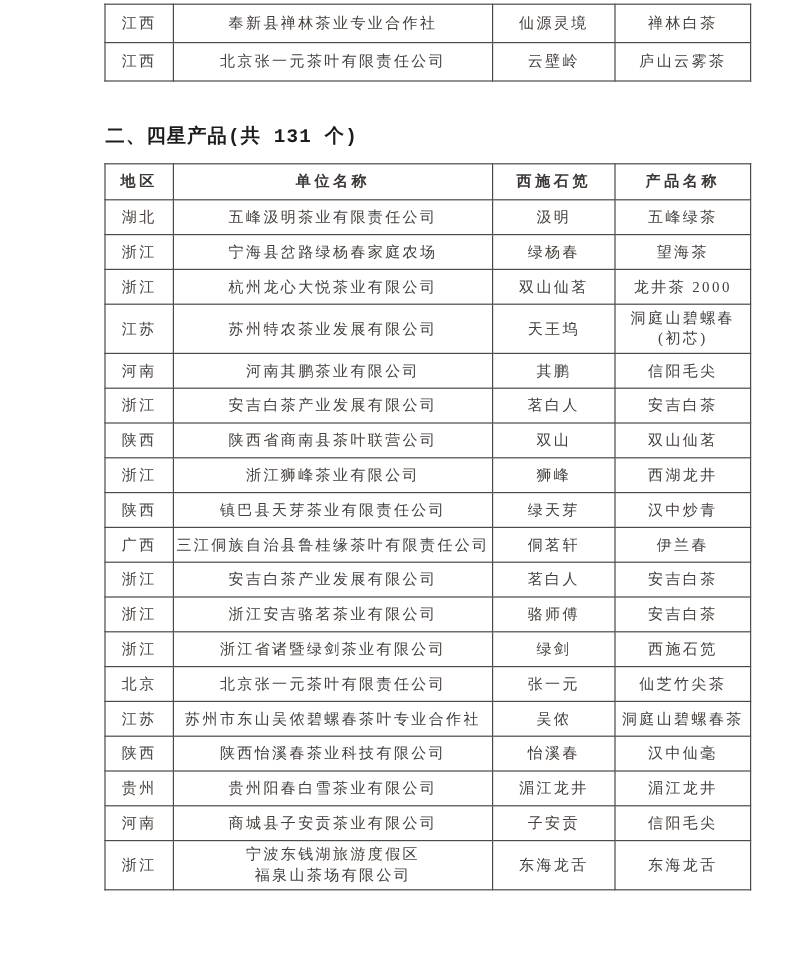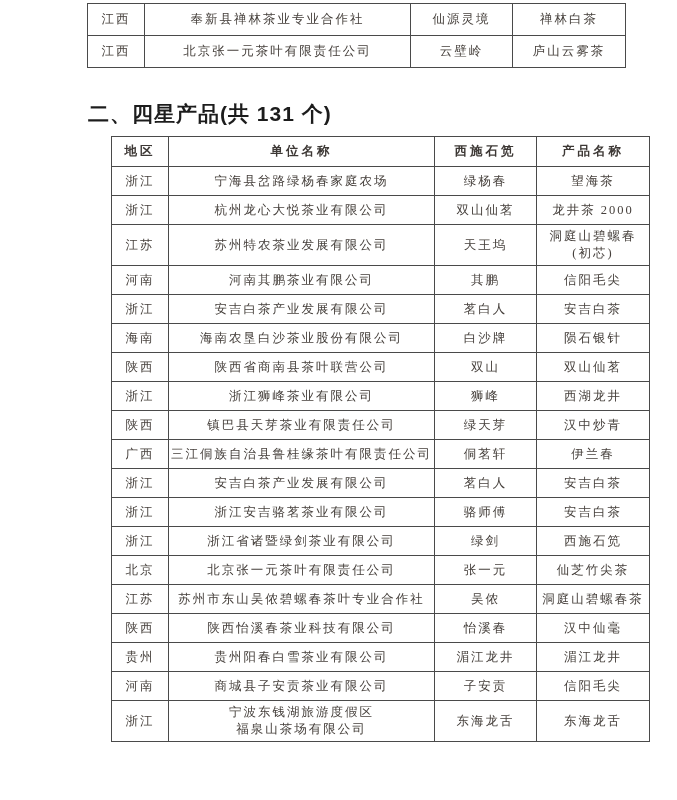--- a/index.html
+++ b/index.html
@@ -32,34 +32,34 @@
     padding: 1px 2px;
     overflow: hidden;
   }
   table.doc-table th {
     font-weight: bold;
     color: #3d3835;
     letter-spacing: 3px;
   }
   .top-table { top: 3px; }
   .top-table tr { height: 32px; }
-  .main-table { top: 136px; margin-left: 24px; }
+  .main-table { top: 136px; }
   .main-table thead tr { height: 30px; }
   .main-table tbody tr { height: 29px; }
   .main-table tbody tr.tall { height: 41px; }
   .section-heading {
     position: absolute;
     left: 88px;
     top: 104px;
-    font-size: 21px;
+    font-size: 16px;
     line-height: 20px;
     font-weight: bold;
     color: #1c1c1c;
     letter-spacing: 1px;
-    font-family: Liberation Sans, sans-serif;
+    font-family: Liberation Mono, monospace;
   }
 </style>
 </head>
 <body>
 
 <div class="page">
 
   <table class="doc-table top-table">
     <colgroup>
       <col style="width:57px">
@@ -95,20 +95,26 @@
     <thead>
       <tr>
         <th>地区</th>
         <th>单位名称</th>
         <th>西施石笕</th>
         <th>产品名称</th>
       </tr>
     </thead>
     <tbody>
         <tr>
+          <td>湖北</td>
+          <td>五峰汲明茶业有限责任公司</td>
+          <td>汲明</td>
+          <td>五峰绿茶</td>
+        </tr>
+        <tr>
           <td>浙江</td>
           <td>宁海县岔路绿杨春家庭农场</td>
           <td>绿杨春</td>
           <td>望海茶</td>
         </tr>
         <tr>
           <td>浙江</td>
           <td>杭州龙心大悦茶业有限公司</td>
           <td>双山仙茗</td>
           <td>龙井茶 2000</td>
@@ -126,26 +132,20 @@
           <td>其鹏</td>
           <td>信阳毛尖</td>
         </tr>
         <tr>
           <td>浙江</td>
           <td>安吉白茶产业发展有限公司</td>
           <td>茗白人</td>
           <td>安吉白茶</td>
         </tr>
         <tr>
-          <td>海南</td>
-          <td>海南农垦白沙茶业股份有限公司</td>
-          <td>白沙牌</td>
-          <td>陨石银针</td>
-        </tr>
-        <tr>
           <td>陕西</td>
           <td>陕西省商南县茶叶联营公司</td>
           <td>双山</td>
           <td>双山仙茗</td>
         </tr>
         <tr>
           <td>浙江</td>
           <td>浙江狮峰茶业有限公司</td>
           <td>狮峰</td>
           <td>西湖龙井</td>

